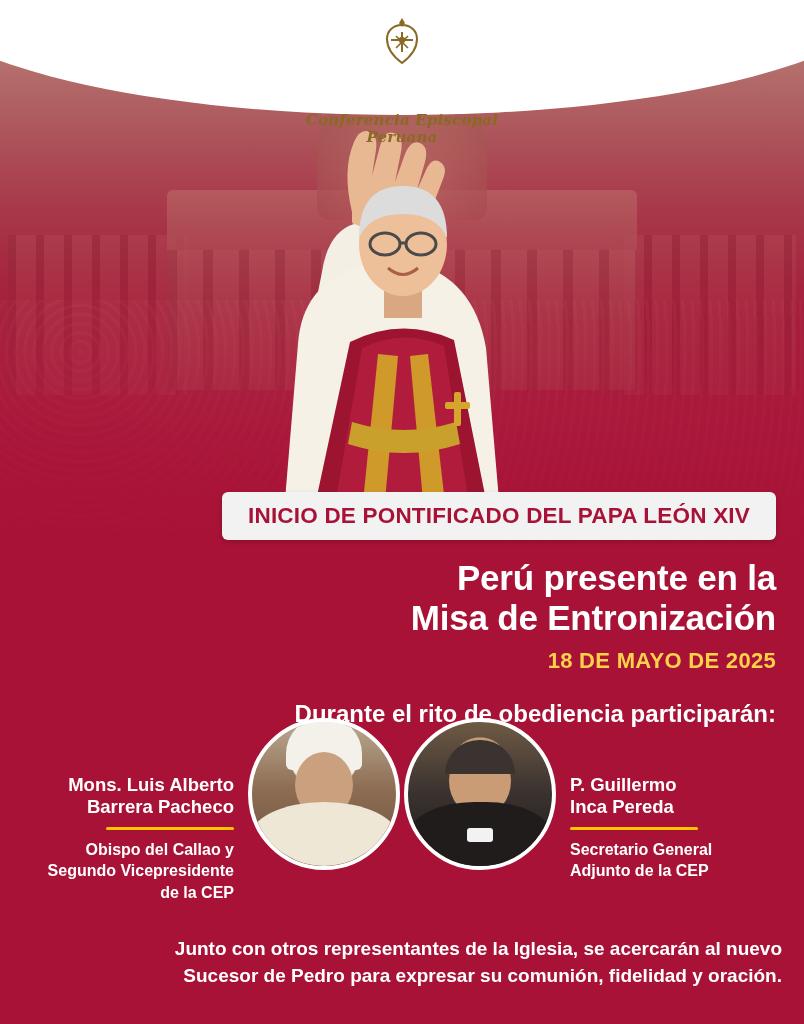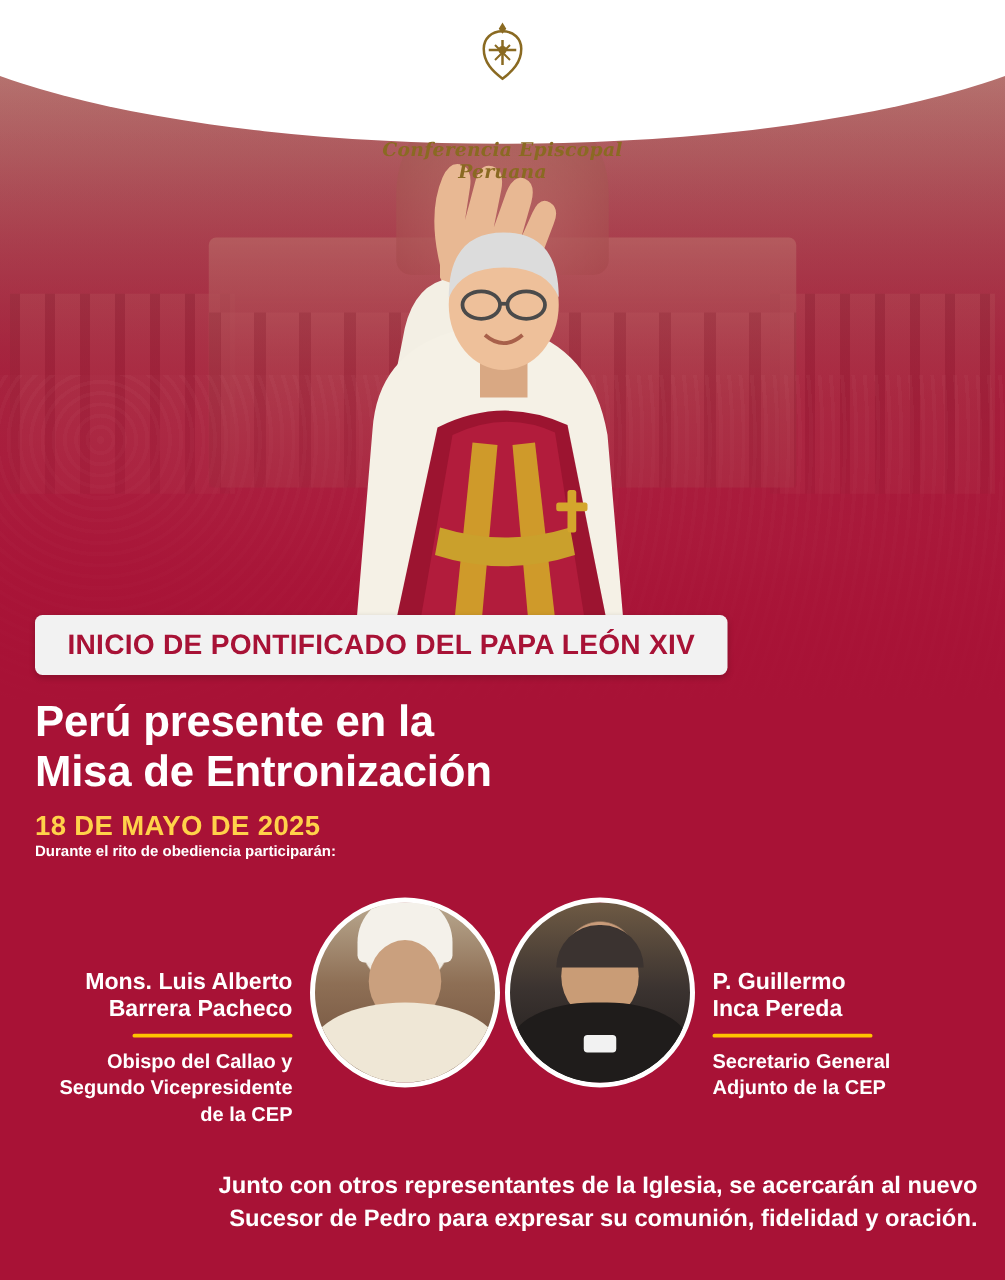--- a/index.html
+++ b/index.html
@@ -160,21 +160,21 @@
     height: 420px;
     z-index: 3;
   }
 
   
   .content {
     position: absolute;
     left: 0; right: 0;
     top: 492px;
     z-index: 8;
-    text-align: left;
+    text-align: right;
     padding: 0 28px;
   }
   .ribbon {
     display: inline-block;
     background: #f2f2f2;
     color: #a81236;
     font-weight: 800;
     font-size: 22.5px;
     letter-spacing: 0.2px;
     padding: 11px 26px 11px 26px;
@@ -192,23 +192,24 @@
   }
   .headline span { display: block; }
   .date {
     margin-top: 9px;
     color: #ffd24a;
     font-weight: 800;
     font-size: 22px;
     letter-spacing: 0.3px;
   }
   .subtitle {
+    margin-top: 26px;
     color: #ffffff;
     font-weight: 700;
-    font-size: 12px;
+    font-size: 24px;
   }
 
   
   .people {
     position: absolute;
     left: 0; right: 0;
     top: 718px;
     z-index: 8;
     display: flex;
     align-items: flex-start;

